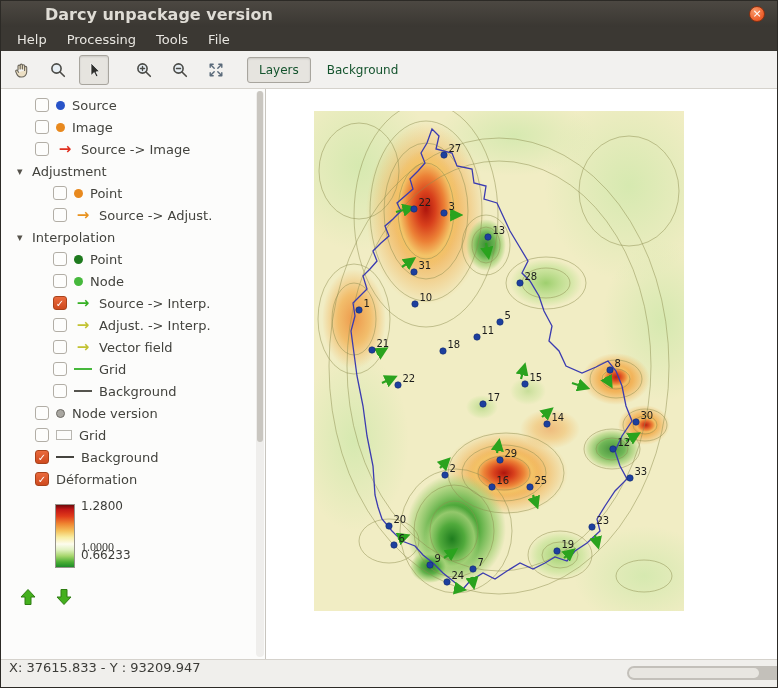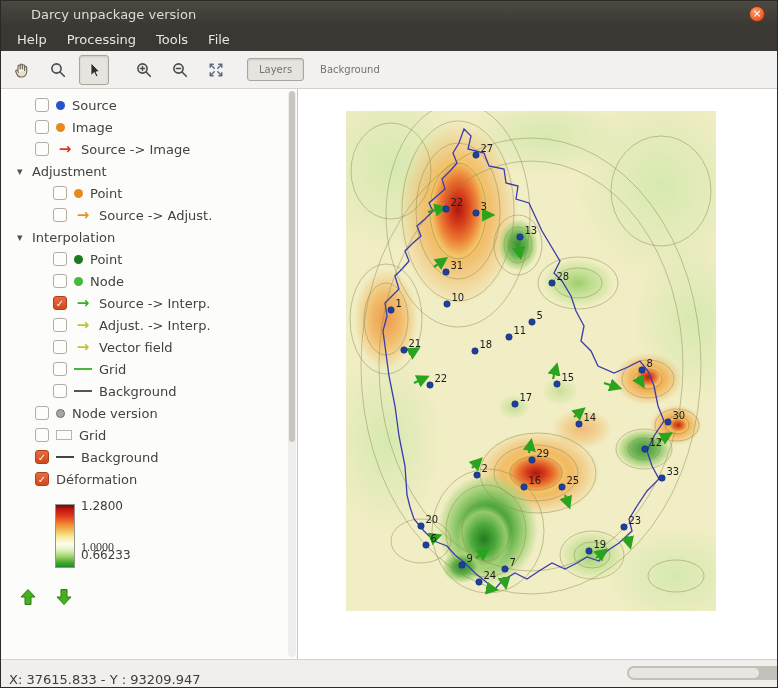--- a/index.html
+++ b/index.html
@@ -4,48 +4,48 @@
 <style>
   * { box-sizing: border-box; margin: 0; padding: 0; }
   html,body { width:778px; height:688px; overflow:hidden;
     font-family:"DejaVu Sans","Liberation Sans",sans-serif; }
   .window { width:778px; height:688px; background:#f2f1ef; position:relative;
     border:1px solid #2c2a26; display:flex; flex-direction:column; }
 
   
   .titlebar { height:26px; background:linear-gradient(#4c4842,#3a3732);
     display:flex; align-items:center; position:relative; flex:0 0 auto; }
-  .titlebar .title { color:#dfdcd5; font-weight:normal; font-size:13px; padding-left:30px; }
+  .titlebar .title { color:#dfdcd5; font-weight:bold; font-size:16px; padding-left:44px; }
   .closebtn { position:absolute; right:12px; top:5px; width:16px; height:16px;
     border-radius:50%; background:radial-gradient(circle at 35% 30%, #f89b6c, #ef6430 60%, #d9481c);
     border:1px solid #8a3010; color:#fff; font-size:11px; line-height:14px;
     text-align:center; cursor:default; }
 
   
   .menubar { height:24px; background:#3b3833; display:flex; align-items:center;
     gap:4px; padding-left:8px; flex:0 0 auto; }
   .menubar span { color:#e8e6e1; font-size:13px; padding:3px 8px; }
 
   
   .toolbar { height:38px; background:#f2f1ef; border-bottom:1px solid #d5d2cc;
     display:flex; align-items:center; padding-left:6px; flex:0 0 auto; }
   .tbtn { width:30px; height:30px; display:flex; align-items:center; justify-content:center;
     border:1px solid transparent; border-radius:3px; margin-right:6px; background:transparent; }
   .tbtn.pressed { background:#e6e4df; border-color:#a8a59e;
     box-shadow:inset 0 1px 2px rgba(0,0,0,.12); }
   .tbtn.gap { margin-left:14px; }
-  .tab { font-size:10px; color:#737373; padding:5px 11px; border-radius:3px;
+  .tab { font-size:12px; color:#14532d; padding:5px 11px; border-radius:3px;
     border:1px solid transparent; margin-right:4px; }
   .tab.active { background:#e6e4df; border-color:#a8a59e;
     box-shadow:inset 0 1px 2px rgba(0,0,0,.12); }
   .tabs { margin-left:10px; display:flex; align-items:center; }
 
   
   .main { flex:1 1 auto; display:flex; min-height:0; position:relative; }
-  .leftpanel { width:297px; background:#fcfcfb; border-right:1px solid #c8c5bf;
+  .leftpanel { width:265px; background:#fcfcfb; border-right:1px solid #c8c5bf;
     position:relative; overflow:hidden; }
   .canvas { flex:1; background:#ffffff; position:relative; overflow:hidden; }
 
   
   .tree { padding-top:5px; }
   .trow { display:flex; align-items:center; height:22px; }
   .ind0 { padding-left:16px; } .ind1 { padding-left:34px; } .ind2 { padding-left:52px; }
   .exp { width:15px; color:#55524b; font-size:11px; }
   .cb { width:14px; height:14px; border:1px solid #b2aea6; border-radius:3px;
     background:#fdfdfc; margin-right:7px; display:inline-flex; align-items:center;
@@ -79,21 +79,21 @@
     background:#efeeec; border-radius:4px; }
   .vscroll .handle { position:absolute; top:0; left:1px; width:6px; height:62%;
     background:#c9c6c0; border-radius:3px; }
   .hscroll { position:absolute; right:0; top:6px; width:150px; height:14px;
     background:#c3c0ba; border-radius:7px 0 0 7px; }
   .hscroll .handle { position:absolute; left:2px; top:2px; width:130px; height:10px;
     background:#e8e6e1; border-radius:5px; }
 
   
   .statusbar { height:28px; background:#f0efec; border-top:1px solid #d5d2cc;
-    position:relative; display:flex; align-items:flex-end; flex:0 0 auto; }
+    position:relative; display:flex; align-items:flex-start; flex:0 0 auto; }
   .statusbar .coords { font-size:13px; color:#3c3c38; padding-left:8px; }
 
   
   .mapsvg { position:absolute; left:48px; top:22px; }
   .mpt { fill:#1d3f9e; stroke:#122a6e; stroke-width:.6; }
   .mlb { font-size:10px; fill:#1c1c1c; }
   .varrow { stroke:#2aa31e; stroke-width:2.2; }
   .contour { fill:none; stroke:#8c8c50; stroke-width:.7; opacity:.7; }
   .boundary { fill:none; stroke:#3b3bb0; stroke-width:1.3; }
   svg .icostroke { stroke:#4a4a46; stroke-width:1.6; fill:none; stroke-linecap:round; }

